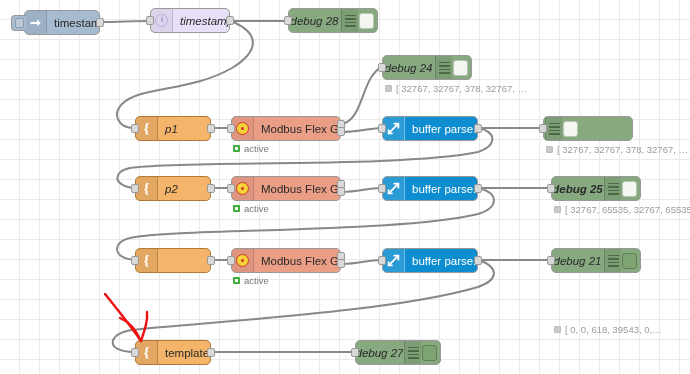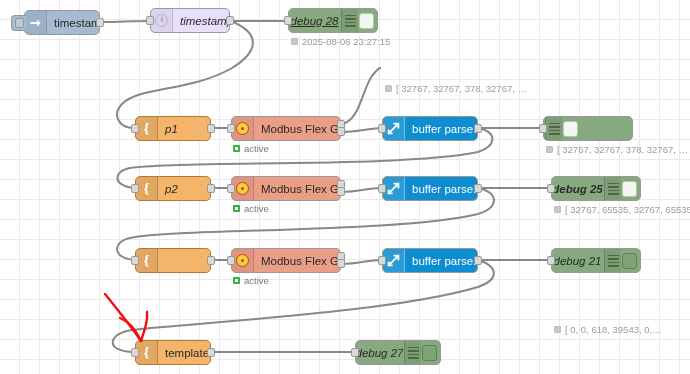--- a/index.html
+++ b/index.html
@@ -210,38 +210,47 @@
 
   <div class="node n-delay" style="left:150px; top:8px; width:80px;">
     <div class="port in"></div>
     <div class="icon-box">
       <span class="ic-clock"></span>
     </div>
     <div class="label italic">timestamp</div>
     <div class="port out"></div>
   </div>
 
-  <div class="node n-debug" style="left:288px; top:8px; width:90px;text-decoration:underline;">
+  <div class="node n-debug" style="left:288px; top:8px; width:90px;">
     <div class="port in"></div>
     <div class="label italic center">debug 28</div>
     <div class="dbg-right">
       <div class="dbg-bars">
           <span></span>
           <span></span>
           <span></span>
           <span></span>
         </div>
       <div class="dbg-toggle"></div>
     </div>
   </div>
-  <div class="status" style="left:291px; top:36px;">
-    <span class="dot"></span>
-      <span>2025-08-06 23:27:15</span>
-  </div>
-
+
+  <div class="node n-debug" style="left:382px; top:55px; width:90px;">
+    <div class="port in"></div>
+    <div class="label italic center">debug 24</div>
+    <div class="dbg-right">
+      <div class="dbg-bars">
+          <span></span>
+          <span></span>
+          <span></span>
+          <span></span>
+        </div>
+      <div class="dbg-toggle"></div>
+    </div>
+  </div>
   <div class="status" style="left:385px; top:83px;">
     <span class="dot"></span>
       <span>[ 32767, 32767, 378, 32767, …</span>
   </div>
 
   <div class="node n-func" style="left:135px; top:116px; width:76px;">
     <div class="port in"></div>
     <div class="icon-box">
         <span class="ic-brace">{</span>
       </div>

